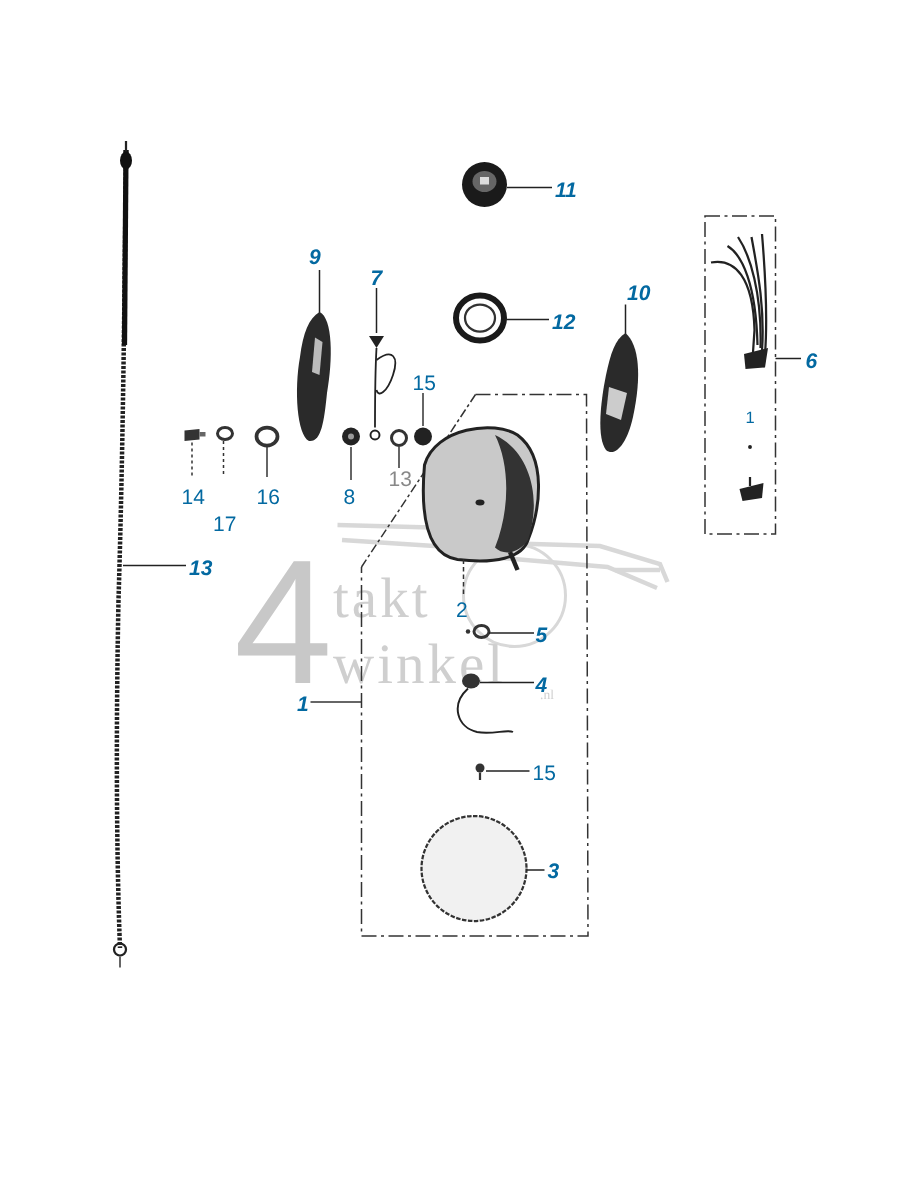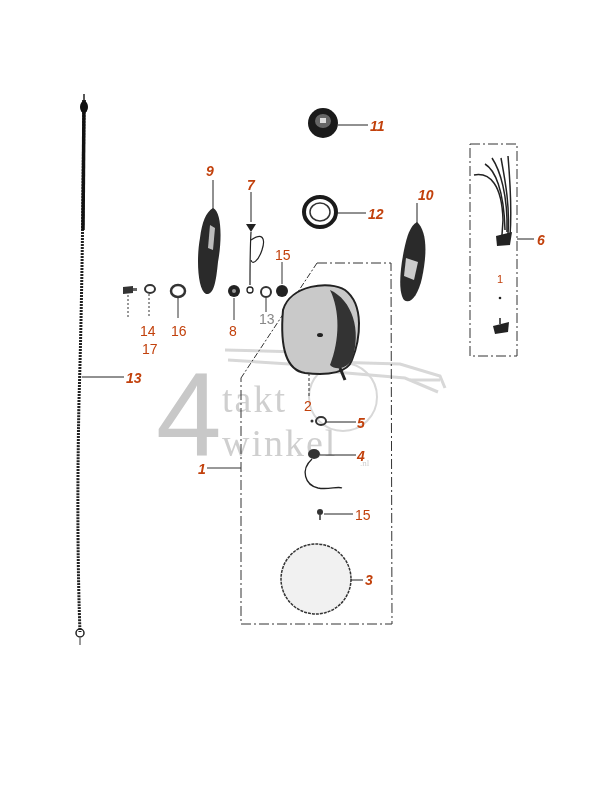--- a/index.html
+++ b/index.html
@@ -1,18 +1,18 @@
 <!DOCTYPE html>
 <html><head>
 <meta charset="utf-8">
 <style>
   html,body{margin:0;padding:0;background:#fff;}
   body{width:600px;height:800px;position:relative;overflow:hidden;font-family:"Liberation Sans",sans-serif;}
   #canvas{position:absolute;left:0;top:0;width:600px;height:800px;}
-  .lbl{position:absolute;font-family:"Liberation Sans",sans-serif;font-size:14px;color:#c2410c;line-height:14px;}
+  .lbl{position:absolute;font-family:"Liberation Sans",sans-serif;font-size:14px;color:#0369a1;line-height:14px;}
   .lbl.it{font-style:italic;font-weight:bold;}
   .wm{position:absolute;color:#cfcfcf;font-family:"Liberation Serif",serif;}
   .wm.big{font-family:"Liberation Sans",sans-serif;font-size:118px;left:156px;top:356px;line-height:118px;color:#c8c8c8;}
   .wm.takt{font-size:38px;left:222px;top:380px;letter-spacing:2px;line-height:38px;}
   .wm.winkel{font-size:38px;left:222px;top:424px;letter-spacing:2px;line-height:38px;}
   .wm.nl{font-size:9px;left:360px;top:458px;color:#d0d0d0;}
 </style>
 </head>
 <body>
 
@@ -154,21 +154,21 @@
     </g>
   </svg>
 
   <div class="lbl it" style="left:206px;top:164px;">9</div>
   <div class="lbl it" style="left:247px;top:178px;">7</div>
   <div class="lbl it" style="left:370px;top:119px;">11</div>
   <div class="lbl it" style="left:368px;top:207px;">12</div>
   <div class="lbl it" style="left:418px;top:188px;text-align:right;">10</div>
   <div class="lbl it" style="left:537px;top:233px;">6</div>
   <div class="lbl" style="left:275px;top:248px;">15</div>
-  <div class="lbl" style="left:121px;top:324px;margin-left:19px;">14</div>
+  <div class="lbl" style="left:121px;top:324px;">14</div>
   <div class="lbl" style="left:142px;top:342px;">17</div>
   <div class="lbl" style="left:171px;top:324px;text-align:right;">16</div>
   <div class="lbl" style="left:229px;top:324px;">8</div>
   <div class="lbl" style="left:259px;top:312px;color:#888;">13</div>
   <div class="lbl it" style="left:126px;top:371px;">13</div>
   <div class="lbl" style="left:304px;top:399px;">2</div>
   <div class="lbl it" style="left:357px;top:416px;">5</div>
   <div class="lbl it" style="left:357px;top:449px;">4</div>
   <div class="lbl it" style="left:198px;top:462px;">1</div>
   <div class="lbl" style="left:355px;top:508px;">15</div>

